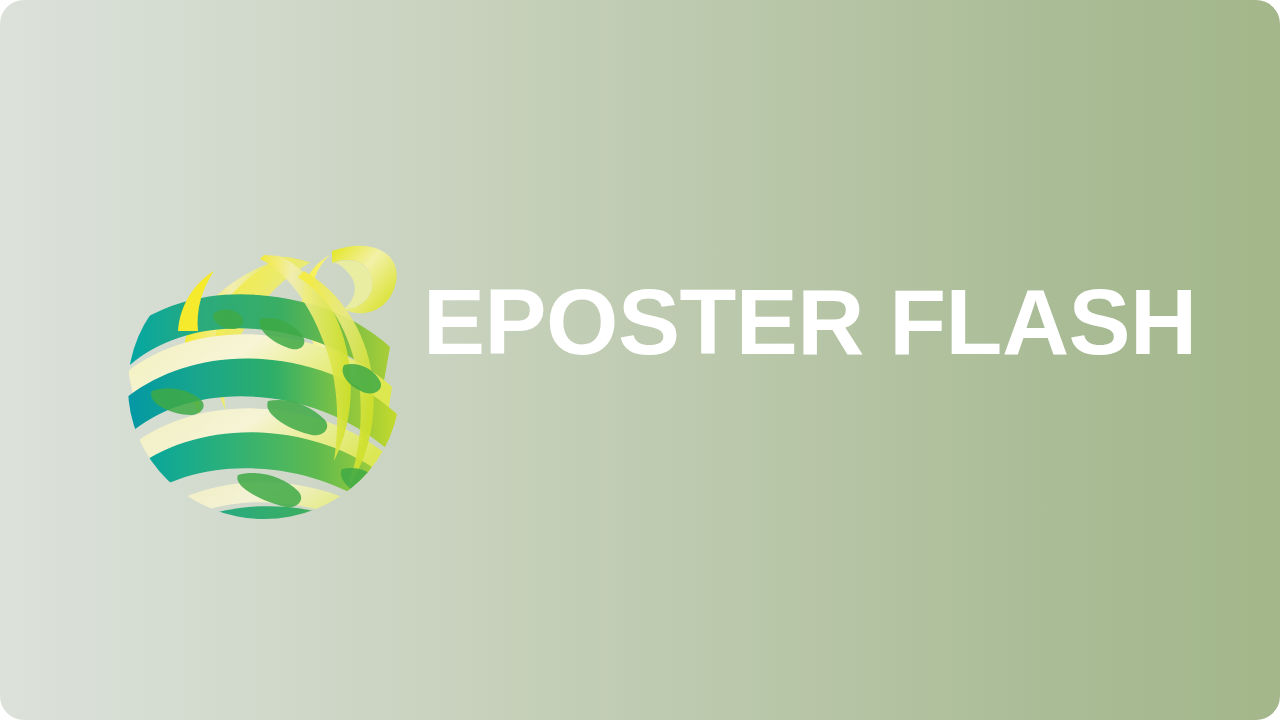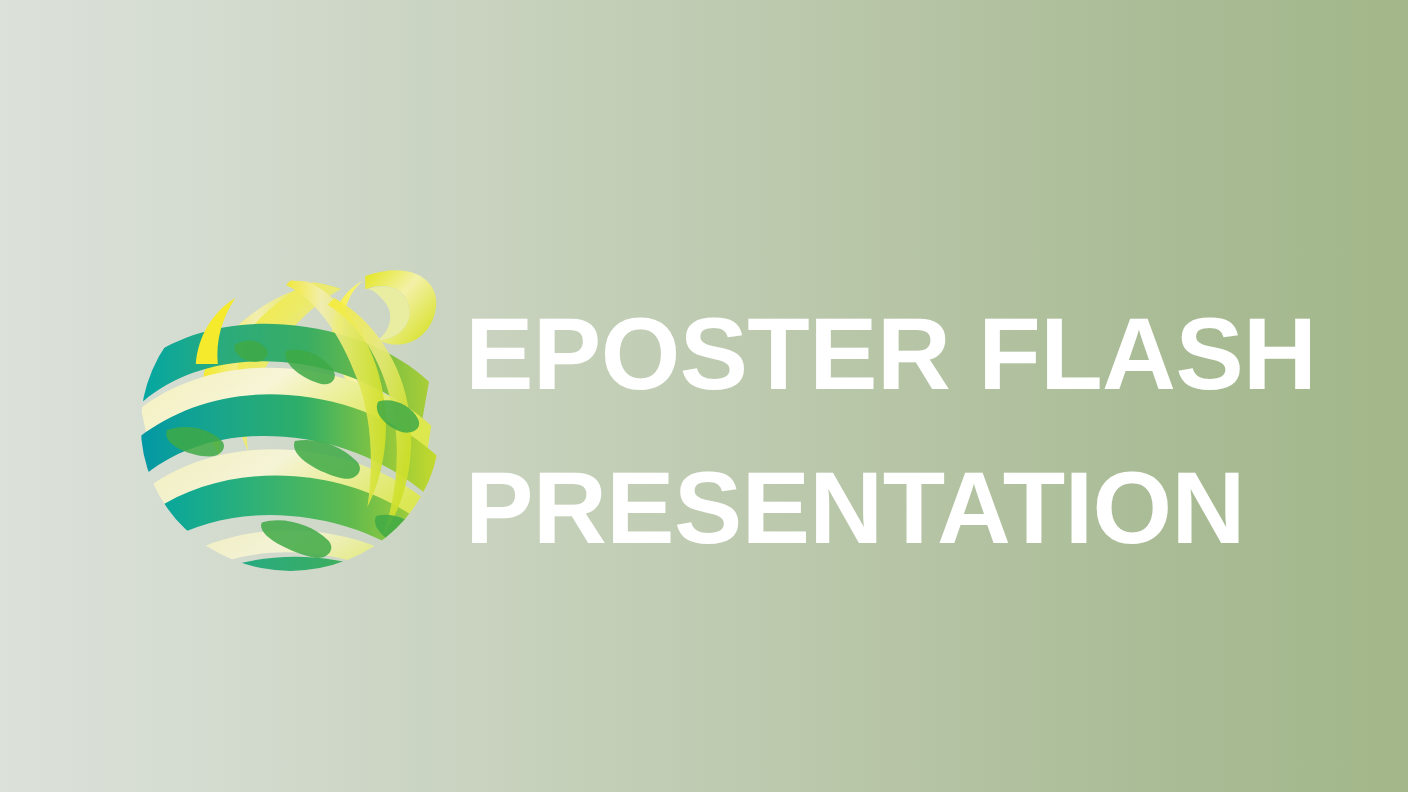--- a/index.html
+++ b/index.html
@@ -12,20 +12,21 @@
   body {
     font-family: "Liberation Sans", sans-serif;
   }
 
   #slide {
     position: relative;
     width: 1280px;
     height: 720px;
     background: linear-gradient(90deg, #dce1da 0%, #d2dacd 18%, #c4cfb8 42%, #b5c4a4 66%, #a8bb94 85%, #a3b78a 100%);
     overflow: hidden;
+    border-radius: 24px;
   }
 
   
   #logo-wrap {
     position: absolute;
     left: 118px;
     top: 205px;
     width: 290px;
     height: 315px;
   }
@@ -182,16 +183,15 @@
                    C 82 360 54 346 60 334 Z"></path>
         </g>
       </g>
 
       <path d="M60 126 C 62 100 76 78 96 66 C 84 84 78 104 80 126 Z" fill="#f5ea2c"></path>
     </svg>
   </div>
 
   <div id="title-block">
     <span class="title-line">EPOSTER FLASH</span>
-    <span class="title-line">PRESENTATION</span>
   </div>
 
 </div>
 
 </body></html>

